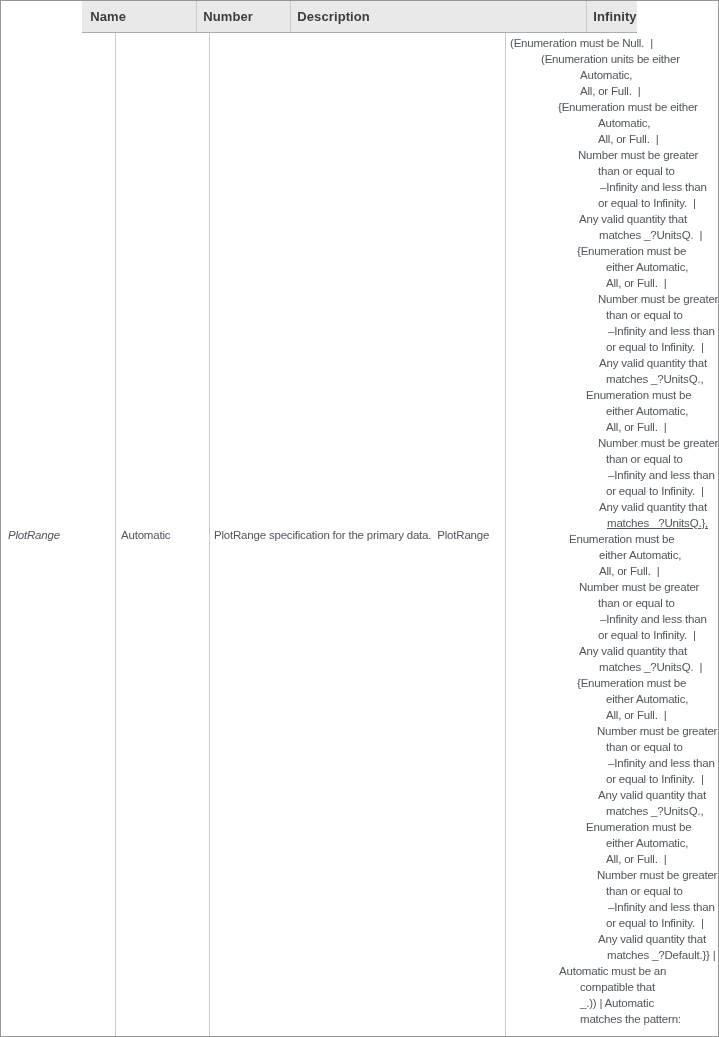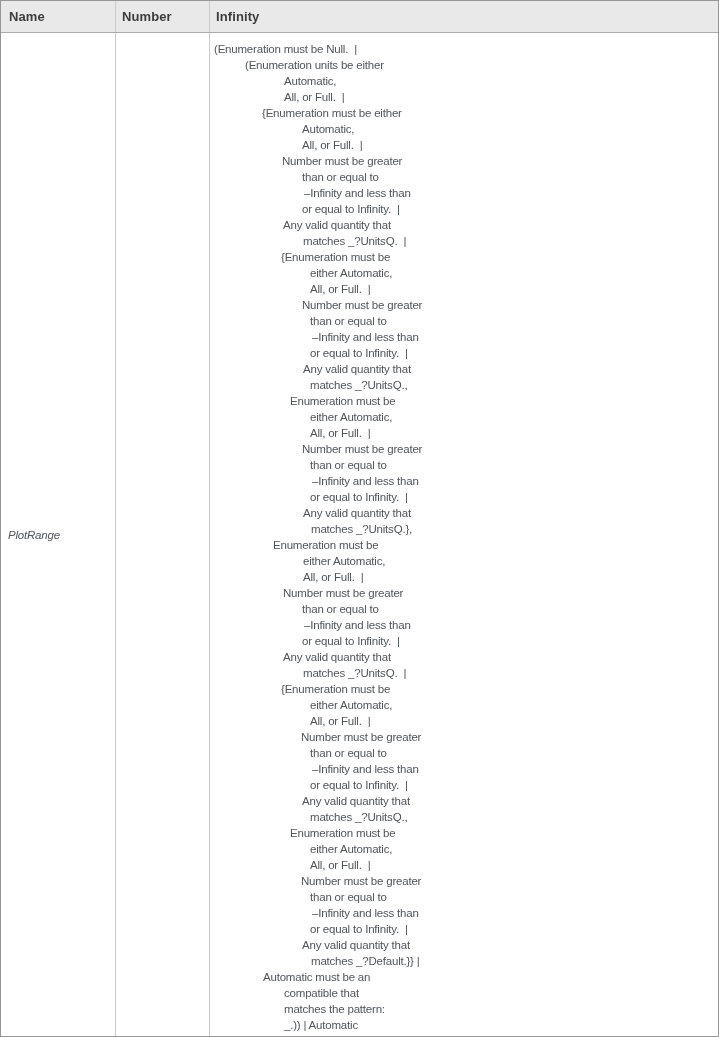--- a/index.html
+++ b/index.html
@@ -17,20 +17,21 @@
     background:#ffffff;
     width:719px;
   }
   .doc-table{
     width:719px;
     height:1037px;
     border:1px solid var(--outer-border);
     background:var(--table-bg);
     display:flex;
     flex-direction:column;
+    align-items:center;
   }
   .grid-row{
     display:grid;
     grid-template-columns:114px 94px 296px 1fr;
   }
   .header-row{
     height:32px;
     background:var(--header-bg);
     border-bottom:1px solid var(--header-border);
     flex:0 0 auto;
@@ -59,49 +60,56 @@
   .cell + .cell{border-left:1px solid var(--inner-border);}
   .v-center{
     display:flex;
     flex-direction:column;
     justify-content:center;
     align-items:flex-start;
   }
   .name-cell{padding-left:7px;font-style:italic;}
   .default-cell{padding-left:5px;}
   .description-cell{padding-left:4px;padding-right:2px;}
-  .pattern-cell{padding-top:8px;padding-bottom:8px;}
+  .pattern-cell{padding-top:2px;padding-bottom:8px;}
   .tline{
     line-height:16px;
     white-space:pre;
     color:var(--body-text);
   }
 </style>
 </head>
 <body>
 
 <div class="doc-table">
   <div class="grid-row header-row">
     <div class="header-cell">
       <span>Name</span>
     </div>
     <div class="header-cell">
       <span>Number</span>
     </div>
     <div class="header-cell">
+      <span>Description</span>
+    </div>
+    <div class="header-cell">
       <span>Infinity</span>
     </div>
   </div>
 
   <div class="grid-row body-row">
     <div class="cell v-center name-cell">
       <span class="tline">PlotRange</span>
     </div>
+    <div class="cell v-center default-cell">
+      <span class="tline">Automatic</span>
+    </div>
     <div class="cell v-center description-cell">
       <div class="lines">
+          <div class="tline" style="padding-left: 0px;">PlotRange specification for the primary data.  PlotRange</div>
         </div>
     </div>
     <div class="cell pattern-cell">
         <div class="tline" style="padding-left: 4px;">(Enumeration must be Null.  |</div>
         <div class="tline" style="padding-left: 35px;">(Enumeration units be either</div>
         <div class="tline" style="padding-left: 74px;">Automatic,</div>
         <div class="tline" style="padding-left: 74px;">All, or Full.  |</div>
         <div class="tline" style="padding-left: 52px;">{Enumeration must be either</div>
         <div class="tline" style="padding-left: 92px;">Automatic,</div>
         <div class="tline" style="padding-left: 92px;">All, or Full.  |</div>
@@ -121,21 +129,21 @@
         <div class="tline" style="padding-left: 93px;">Any valid quantity that</div>
         <div class="tline" style="padding-left: 100px;">matches _?UnitsQ.,</div>
         <div class="tline" style="padding-left: 80px;">Enumeration must be</div>
         <div class="tline" style="padding-left: 100px;">either Automatic,</div>
         <div class="tline" style="padding-left: 100px;">All, or Full.  |</div>
         <div class="tline" style="padding-left: 92px;">Number must be greater</div>
         <div class="tline" style="padding-left: 100px;">than or equal to</div>
         <div class="tline" style="padding-left: 102px;">–Infinity and less than</div>
         <div class="tline" style="padding-left: 100px;">or equal to Infinity.  |</div>
         <div class="tline" style="padding-left: 93px;">Any valid quantity that</div>
-        <div class="tline" style="padding-left: 101px;">matches _?UnitsQ.},</div>
+        <div class="tline" style="padding-left: 101px; text-decoration: underline;">matches _?UnitsQ.},</div>
         <div class="tline" style="padding-left: 63px;">Enumeration must be</div>
         <div class="tline" style="padding-left: 93px;">either Automatic,</div>
         <div class="tline" style="padding-left: 93px;">All, or Full.  |</div>
         <div class="tline" style="padding-left: 73px;">Number must be greater</div>
         <div class="tline" style="padding-left: 92px;">than or equal to</div>
         <div class="tline" style="padding-left: 94px;">–Infinity and less than</div>
         <div class="tline" style="padding-left: 92px;">or equal to Infinity.  |</div>
         <div class="tline" style="padding-left: 73px;">Any valid quantity that</div>
         <div class="tline" style="padding-left: 93px;">matches _?UnitsQ.  |</div>
         <div class="tline" style="padding-left: 71px;">{Enumeration must be</div>
@@ -151,17 +159,17 @@
         <div class="tline" style="padding-left: 100px;">either Automatic,</div>
         <div class="tline" style="padding-left: 100px;">All, or Full.  |</div>
         <div class="tline" style="padding-left: 91px;">Number must be greater</div>
         <div class="tline" style="padding-left: 100px;">than or equal to</div>
         <div class="tline" style="padding-left: 102px;">–Infinity and less than</div>
         <div class="tline" style="padding-left: 100px;">or equal to Infinity.  |</div>
         <div class="tline" style="padding-left: 92px;">Any valid quantity that</div>
         <div class="tline" style="padding-left: 101px;">matches _?Default.}} |</div>
         <div class="tline" style="padding-left: 53px;">Automatic must be an</div>
         <div class="tline" style="padding-left: 74px;">compatible that</div>
+        <div class="tline" style="padding-left: 74px;">_.)) | Automatic</div>
         <div class="tline" style="padding-left: 74px;">matches the pattern:</div>
-        <div class="tline" style="padding-left: 74px;">_.)) | Automatic</div>
       </div>
   </div>
 </div>
 
 </body></html>

